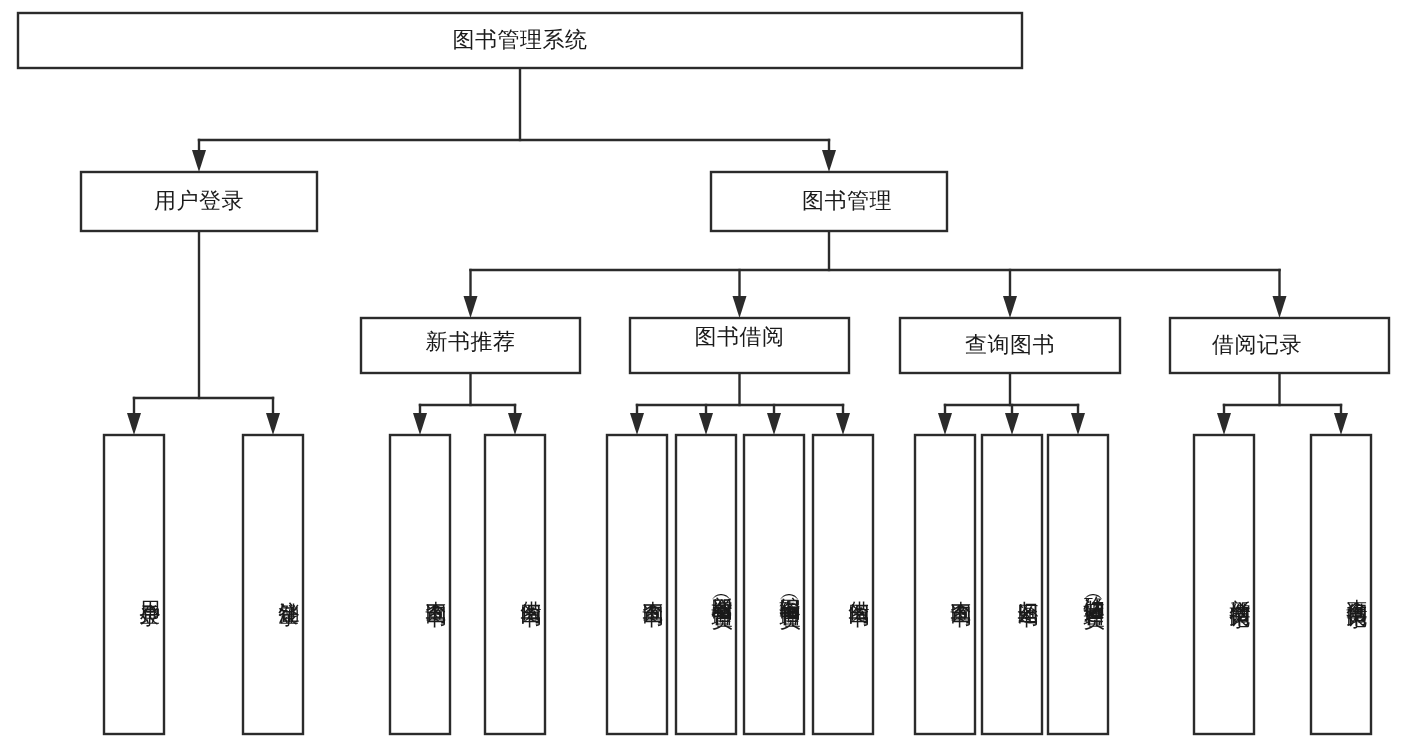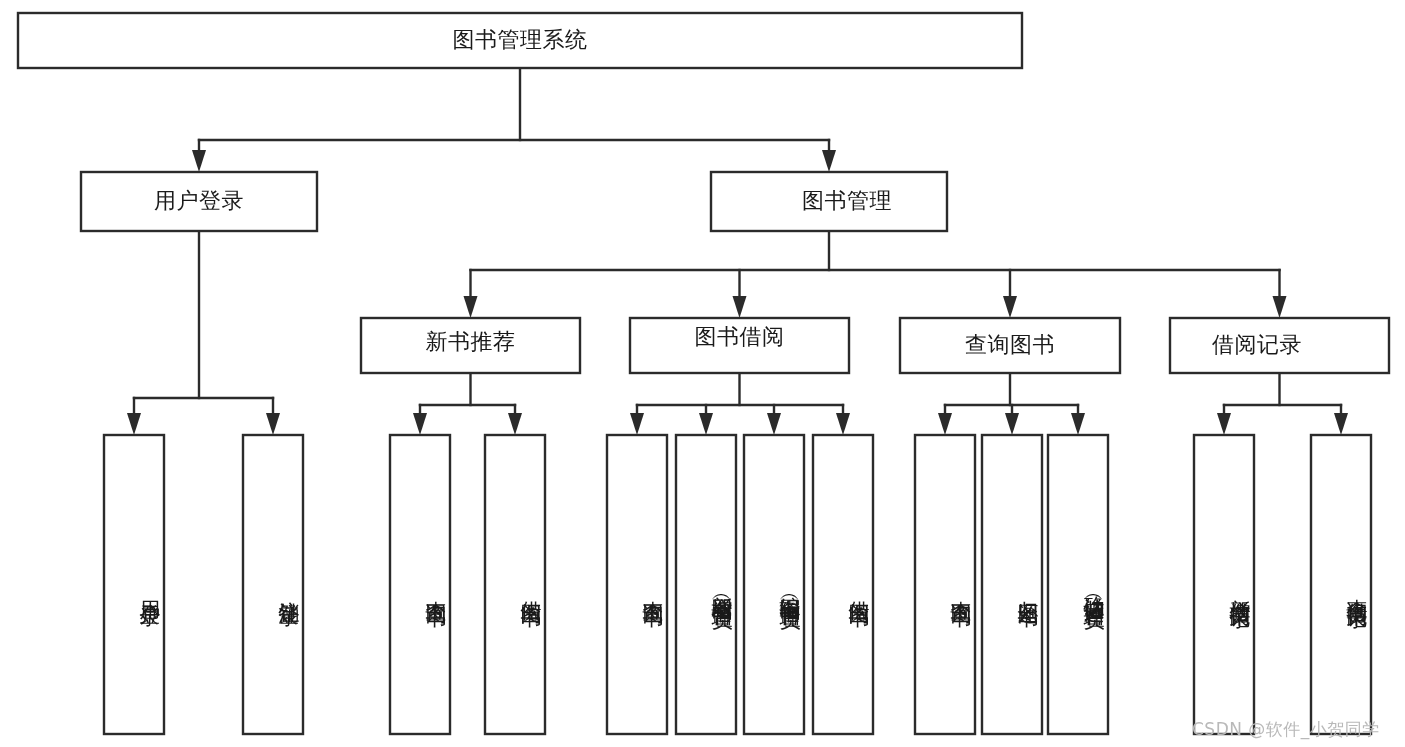--- a/index.html
+++ b/index.html
@@ -170,14 +170,13 @@
       <div class="node-label vertical" style="left: 607px; top: 435px; width: 60px; height: 299px;">查询图书</div>
       <div class="node-label vertical" style="left: 676px; top: 435px; width: 60px; height: 299px;">新增图书（管理员）</div>
       <div class="node-label vertical" style="left: 744px; top: 435px; width: 60px; height: 299px;">编辑图书（管理员）</div>
       <div class="node-label vertical" style="left: 813px; top: 435px; width: 60px; height: 299px;">借阅图书</div>
       <div class="node-label vertical" style="left: 915px; top: 435px; width: 60px; height: 299px;">查询图书</div>
       <div class="node-label vertical" style="left: 982px; top: 435px; width: 60px; height: 299px;">归还图书</div>
       <div class="node-label vertical" style="left: 1048px; top: 435px; width: 60px; height: 299px;">确认归还（管理员）</div>
       <div class="node-label vertical" style="left: 1194px; top: 435px; width: 60px; height: 299px;">新增借阅记录</div>
       <div class="node-label vertical" style="left: 1311px; top: 435px; width: 60px; height: 299px;">查询借阅记录</div>
     </div>
-  <div class="watermark" style="left: 1192px; top: 718px;">CSDN @软件_小贺同学</div>
 </div>
 
 </body></html>

